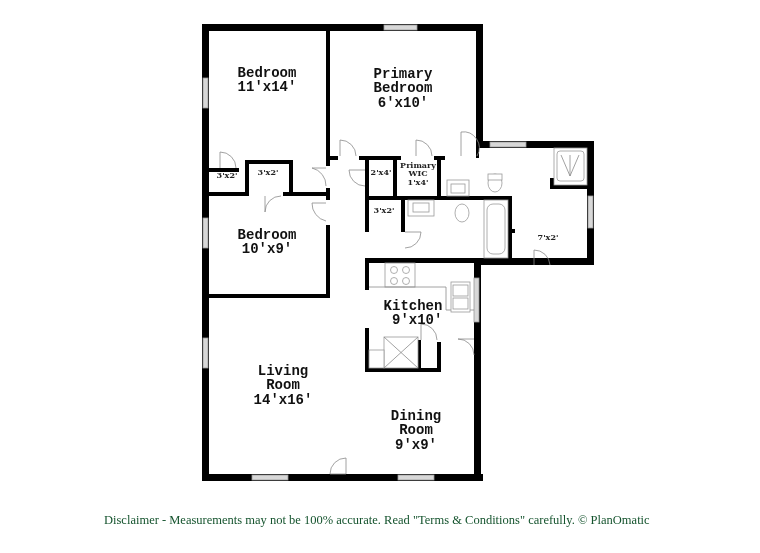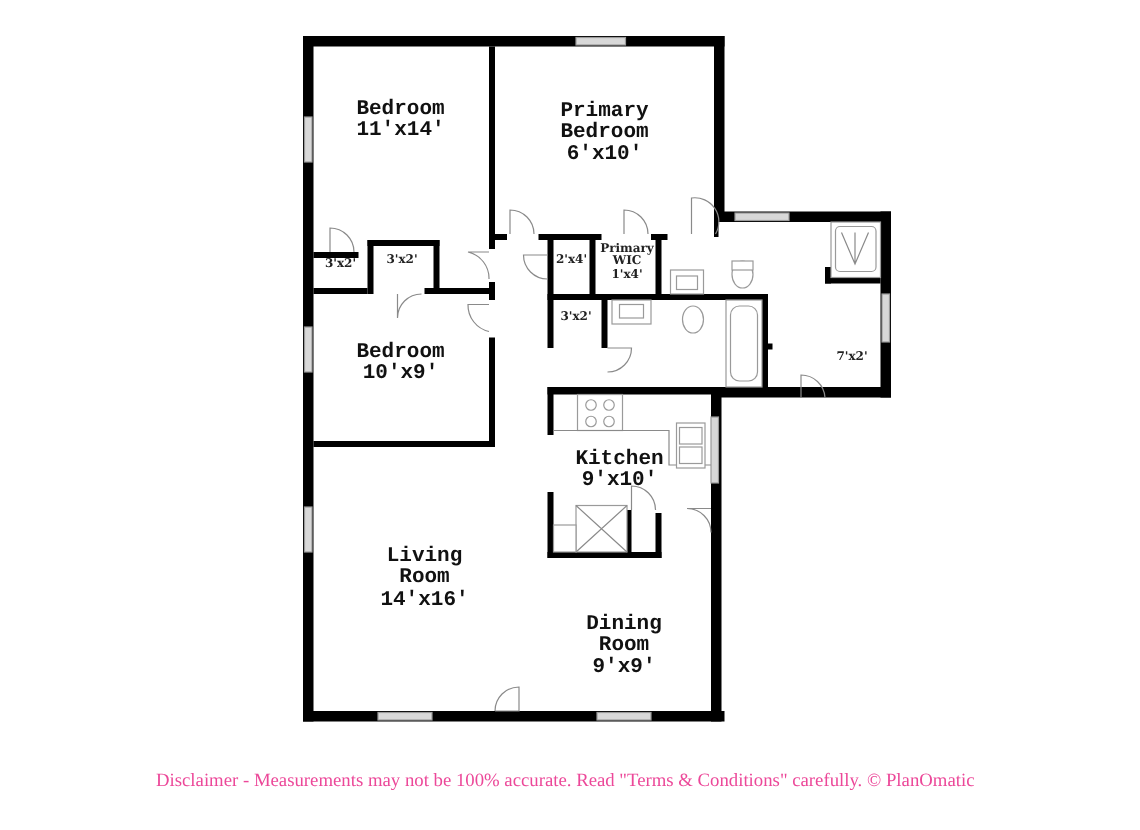--- a/index.html
+++ b/index.html
@@ -16,21 +16,21 @@
   }
   .room-label .name { font-size: 14px; display: block; }
   .room-label .dim { font-size: 14px; display: block; }
   .small-label {
     position: absolute; font-family: "DejaVu Serif", serif; font-weight: bold;
     font-size: 8px; color: #222222; transform: translateX(-50%); text-align: center;
     line-height: 1.05; white-space: nowrap;
   }
   .disclaimer {
     position: absolute; left: 104px; top: 513px; width: 560px;
-    font-family: "Liberation Serif", serif; font-size: 12.5px; color: #ec4899;
+    font-family: "Liberation Serif", serif; font-size: 12.5px; color: #14532d;
     white-space: nowrap;
   }
 </style>
 </head>
 <body>
 
 <svg id="plan" viewBox="0 0 760 553" xmlns="http://www.w3.org/2000/svg">
   <g>
 
     <rect class="wall" x="202" y="24" width="281" height="7"></rect>
@@ -165,21 +165,21 @@
 </div>
 <div class="room-label" style="left:403px; top:67px;">
   <span class="name">Primary</span>
   <span class="name">Bedroom</span>
   <span class="dim">6'x10'</span>
 </div>
 <div class="room-label" style="left:267px; top:228px;">
   <span class="name">Bedroom</span>
   <span class="dim">10'x9'</span>
 </div>
-<div class="room-label" style="left:413px; top:299px;">
+<div class="room-label" style="left:413px; top:299px;text-align:right;">
   <span class="name">Kitchen</span>
   <span class="dim">9'x10'</span>
 </div>
 <div class="room-label" style="left:283px; top:364px;">
   <span class="name">Living</span>
   <span class="name">Room</span>
   <span class="dim">14'x16'</span>
 </div>
 <div class="room-label" style="left:416px; top:409px;">
   <span class="name">Dining</span>
@@ -189,15 +189,15 @@
 
 <div class="small-label" style="left:227px; top:171px;">3'x2'</div>
 <div class="small-label" style="left:268px; top:168px;">3'x2'</div>
 <div class="small-label" style="left:381px; top:168px;">2'x4'</div>
 <div class="small-label" style="left:418px; top:161px;">
   <span style="display:block">Primary</span>
   <span style="display:block">WIC</span>
   <span style="display:block">1'x4'</span>
 </div>
 <div class="small-label" style="left:384px; top:206px;">3'x2'</div>
-<div class="small-label" style="left:548px; top:233px;margin-left:20px;">7'x2'</div>
+<div class="small-label" style="left:548px; top:233px;">7'x2'</div>
 
 <div class="disclaimer">Disclaimer - Measurements may not be 100% accurate. Read "Terms &amp; Conditions" carefully. © PlanOmatic</div>
 
 </body></html>

